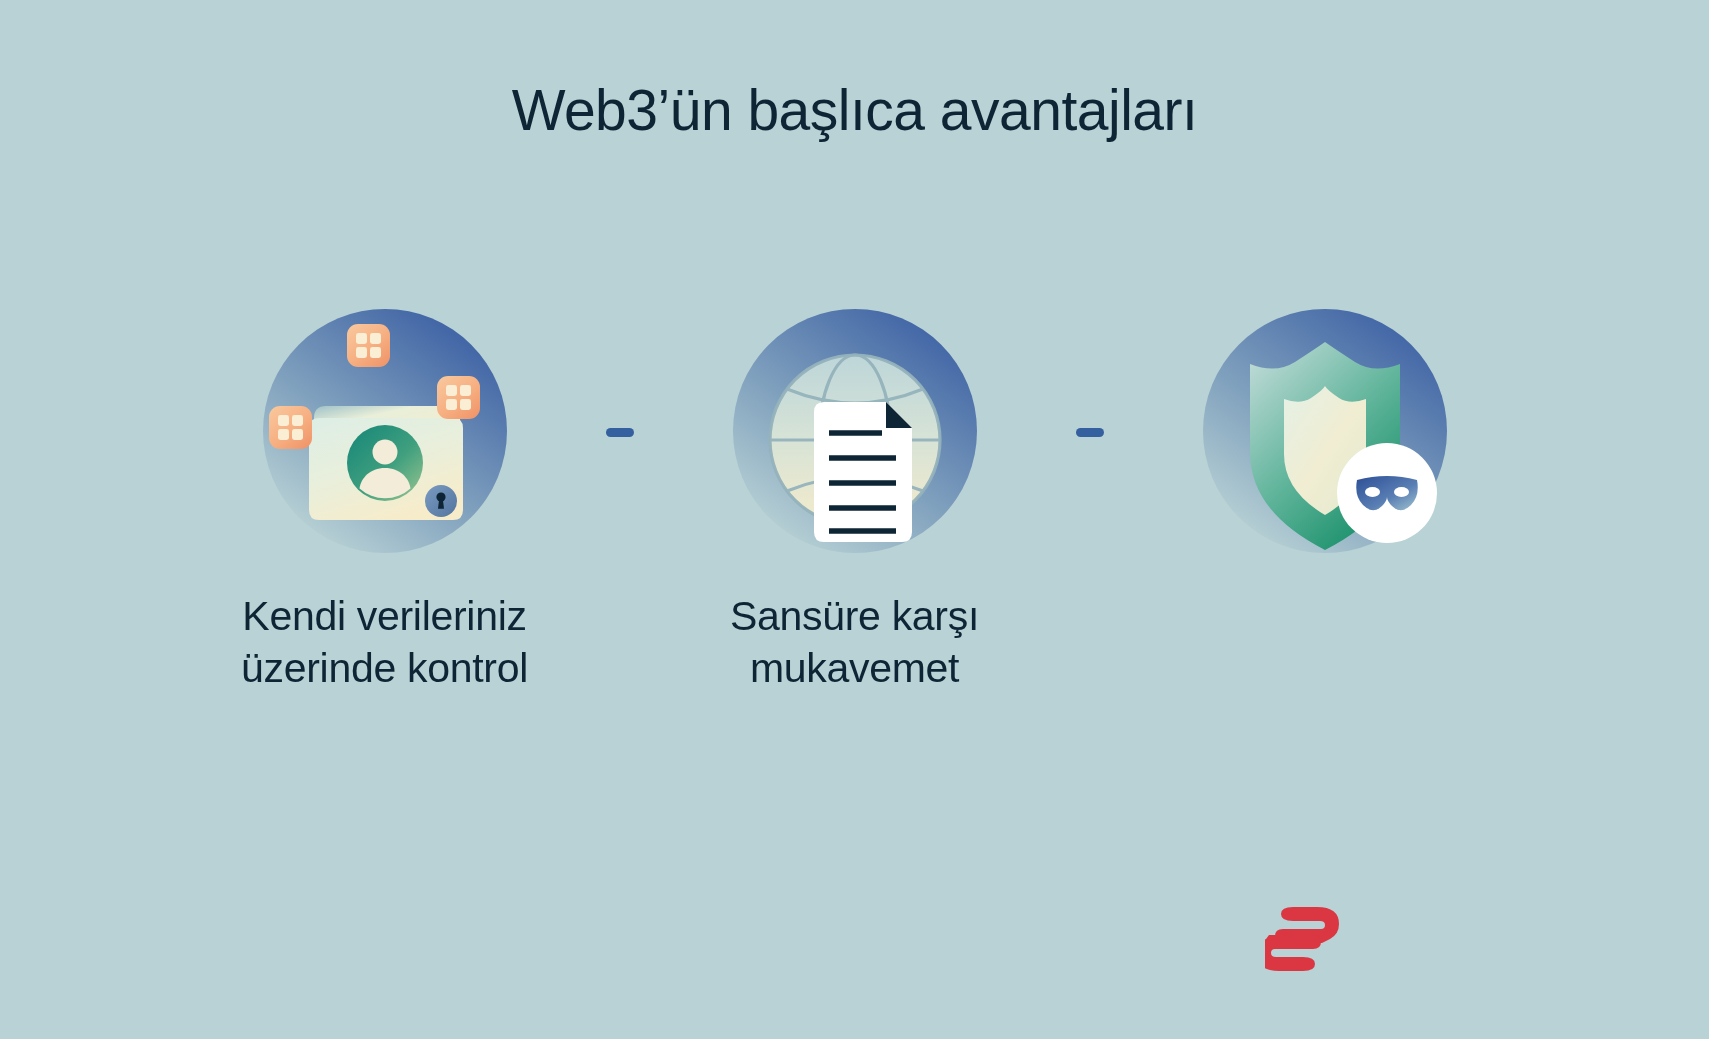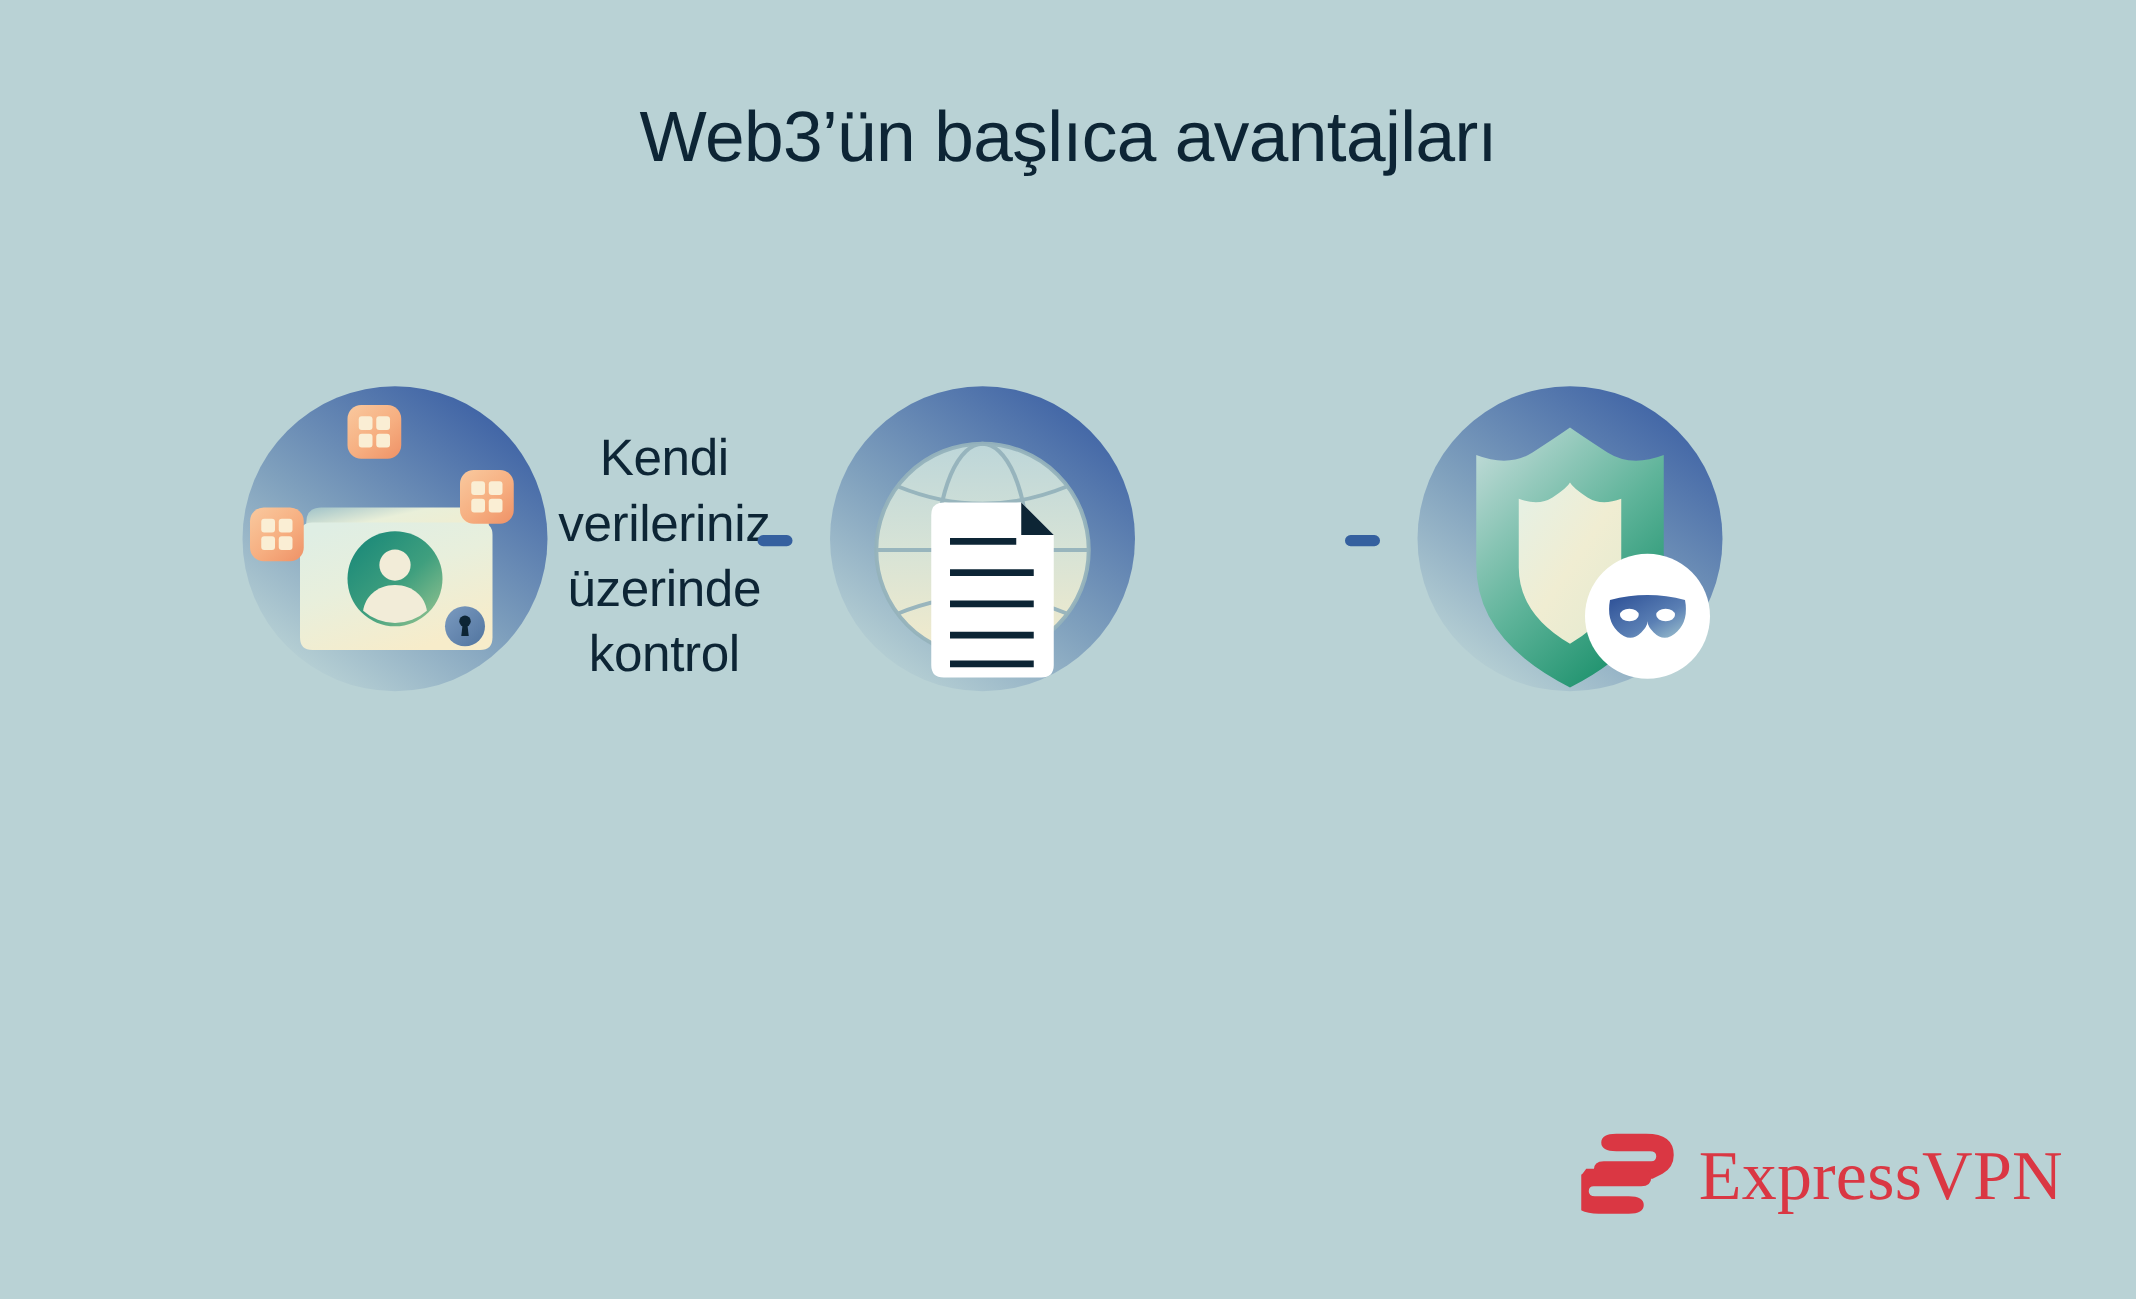--- a/index.html
+++ b/index.html
@@ -42,21 +42,21 @@
     left: 0;
     width: 1709px;
     display: flex;
     flex-direction: row;
     align-items: flex-start;
     justify-content: center;
   }
   .card {
     width: 400px;
     display: flex;
-    flex-direction: row;
+    flex-direction: column;
     align-items: center;
   }
   .sep {
     width: 70px;
     display: flex;
     align-items: flex-start;
     justify-content: center;
     padding-top: 128px;
     box-sizing: border-box;
   }
@@ -231,20 +231,22 @@
             <g stroke="#0d2535" stroke-width="5.4" stroke-linecap="butt">
               <line x1="105" y1="133" x2="158" y2="133"></line>
               <line x1="105" y1="158" x2="172" y2="158"></line>
               <line x1="105" y1="183" x2="172" y2="183"></line>
               <line x1="105" y1="208" x2="172" y2="208"></line>
               <line x1="105" y1="231" x2="172" y2="231"></line>
             </g>
           </g>
         </svg>
       </div>
+      <div class="caption">Sansüre karşı
+mukavemet</div>
     </div>
 
     <div class="sep">
       <span class="sep-dash"></span>
     </div>
 
     <div class="card">
       <div class="badge">
         <svg width="262" height="262" viewBox="0 0 262 262" xmlns="http://www.w3.org/2000/svg">
           <defs>
@@ -286,16 +288,15 @@
       </div>
     </div>
 
   </div>
 
   <div class="logo">
     <svg class="logo-mark" viewBox="0 0 78 72" xmlns="http://www.w3.org/2000/svg">
       <path d="M28 2 h24 q22 0 22 17 q0 10 -9 15 l-8 4 h-39 q-8 0 -8 -7 q0 -7 8 -7 h38 q4 0 4 -4 q0 -4 -5 -4 h-27 q-12 0 -12 -7 q0 -7 12 -7 z" fill="#da3743"></path>
       <path d="M4 30 h44 q8 0 8 7 q0 7 -8 7 h-38 q-4 0 -4 4 q0 4 5 4 h27 q12 0 12 7 q0 7 -12 7 h-24 q-22 0 -22 -17 q0 -10 9 -15 z" fill="#da3743"></path>
     </svg>
-    <div class="logo-word">ExpressVPN</div>
   </div>
 
 </div>
 
 </body></html>

